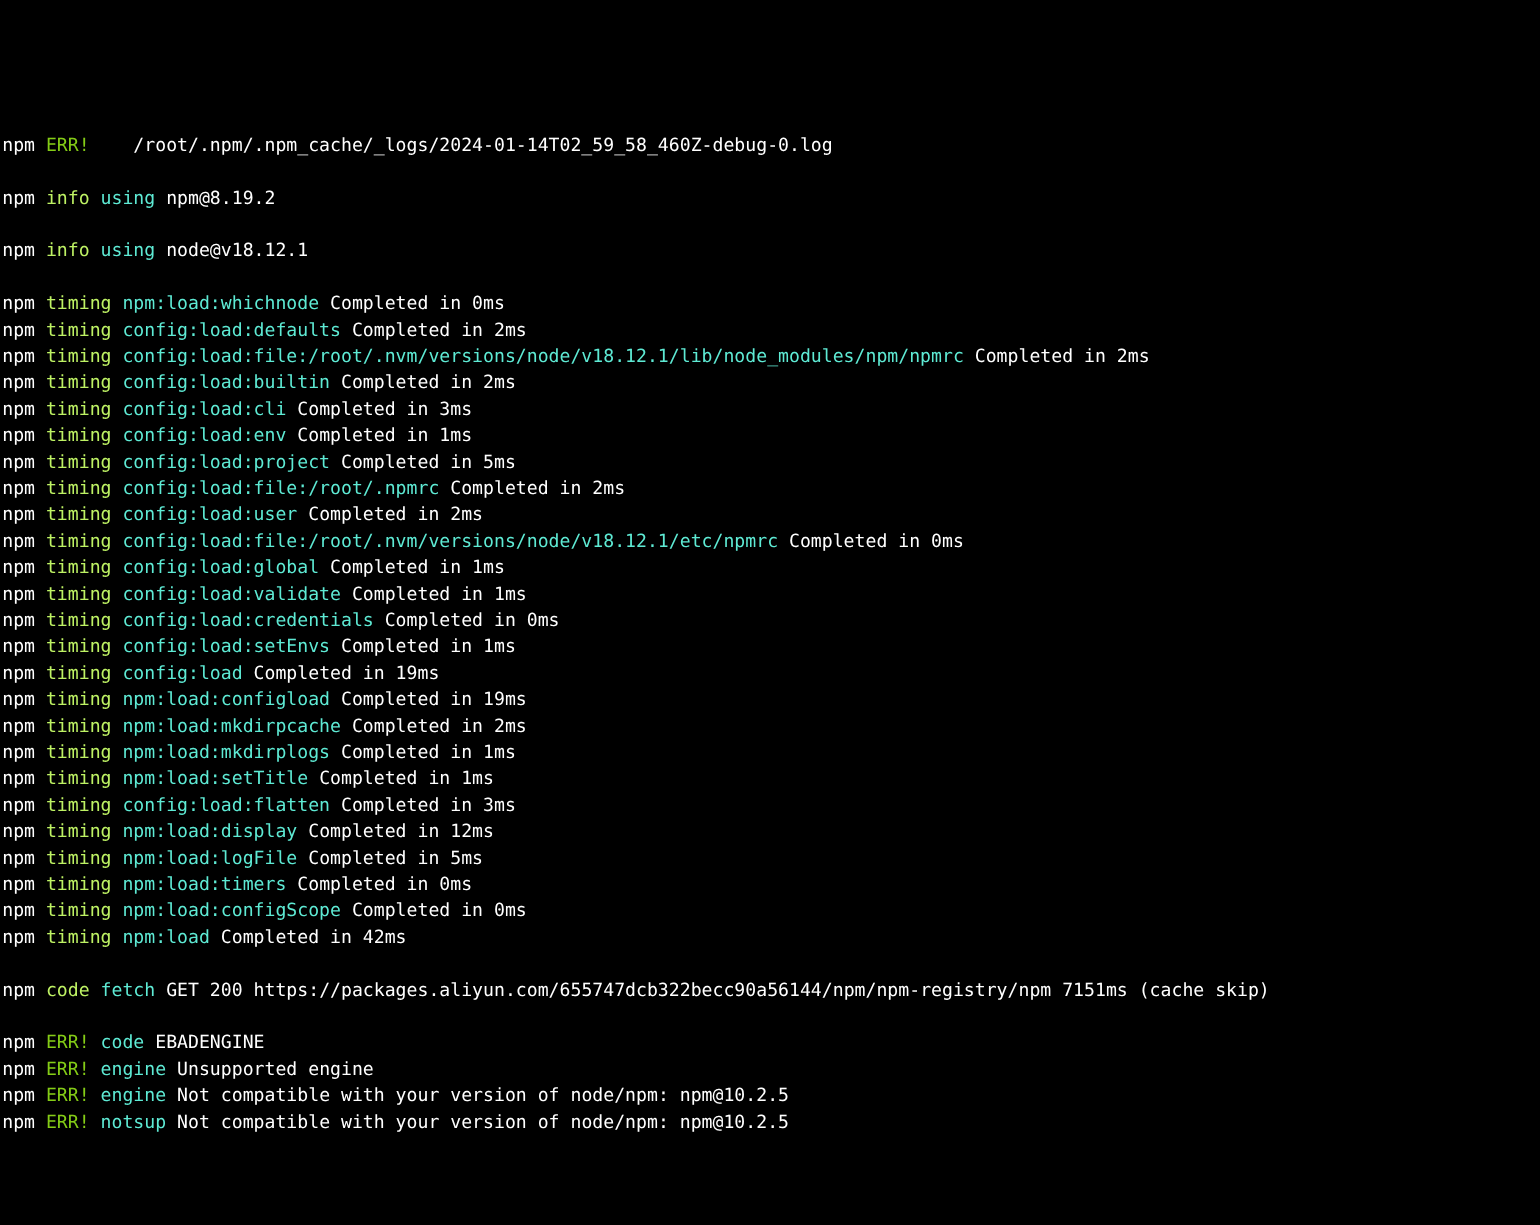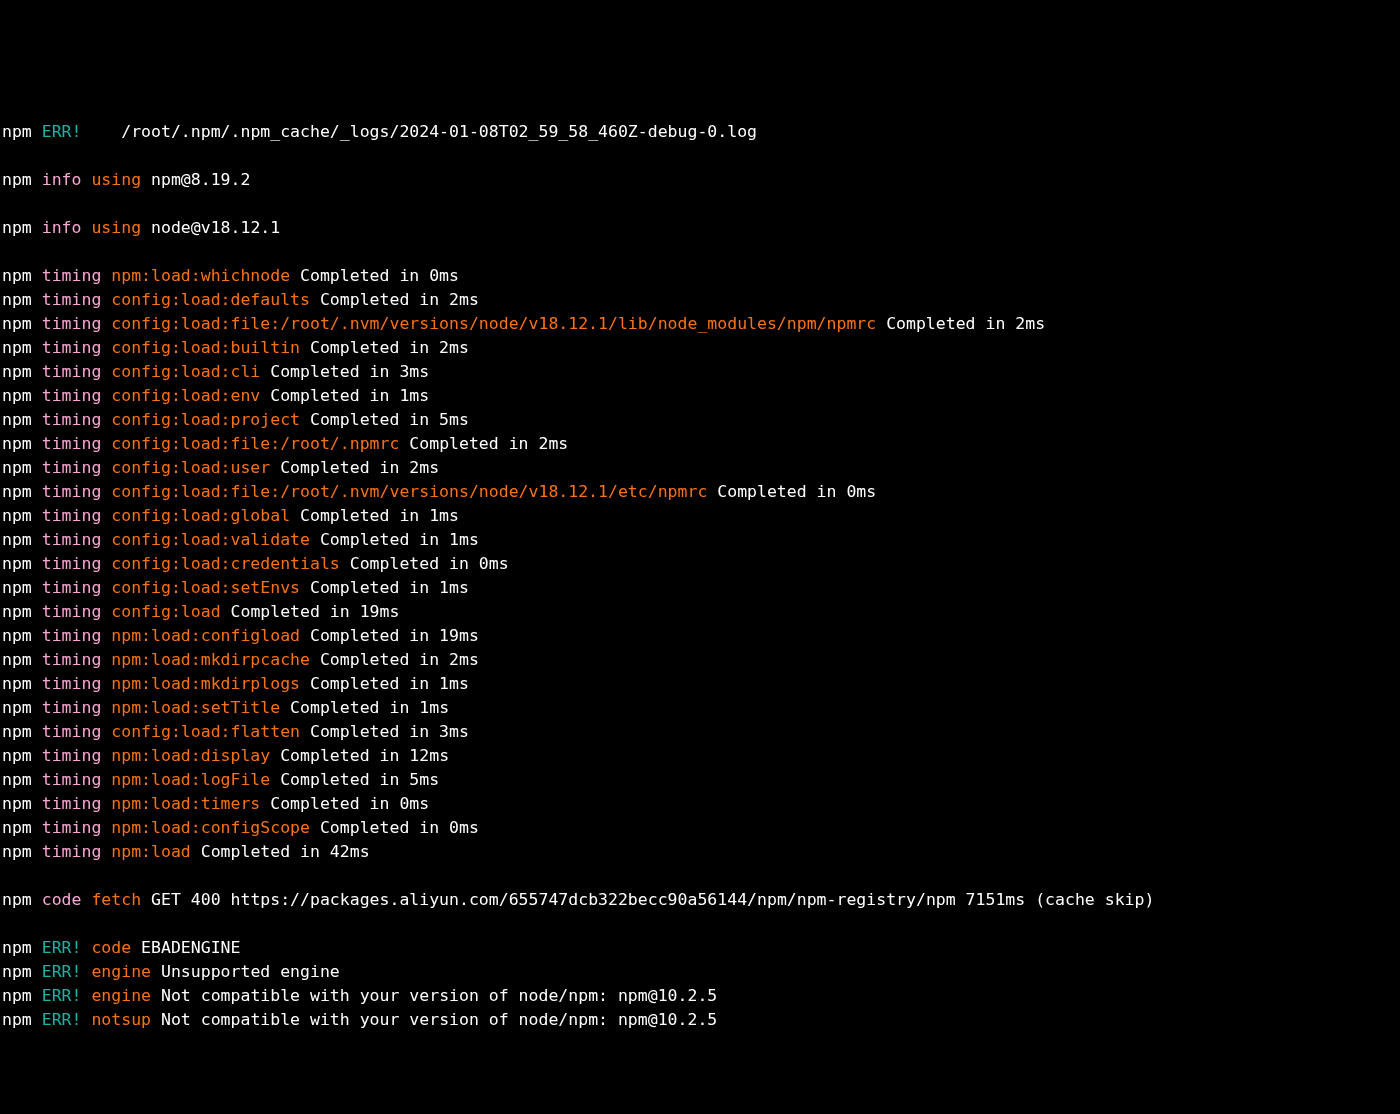--- a/index.html
+++ b/index.html
@@ -8,36 +8,36 @@
       color: #ffffff;
       font-family: 'Menlo', 'Monaco', 'Consolas', monospace;
       font-size: 16.5px;
       line-height: 24px;
       padding: 0;
       white-space: pre;
       overflow-x: auto;
     }
     .term { padding: 0 2px; }
     .white { color: #ffffff; }
-    .green { color: #f9a8d4; }
-    .magenta { color: #f97316; }
-    .red { color: #14b8a6; }
+    .green { color: #bef264; }
+    .magenta { color: #5eead4; }
+    .red { color: #84cc16; }
     .line { display: block; }
   </style>
 </head>
 <body>
 
 
 
 <div class="term">
-<span class="line"><span class="white">npm</span> <span class="red">ERR!</span><span class="white">    /root/.npm/.npm_cache/_logs/2024-01-08T02_59_58_460Z-debug-0.log</span></span>
+<span class="line"><span class="white">npm</span> <span class="red">ERR!</span><span class="white">    /root/.npm/.npm_cache/_logs/2024-01-14T02_59_58_460Z-debug-0.log</span></span>
 <span class="line"><span class="white">npm</span> <span class="green">info</span> <span class="magenta">using</span><span class="white"> npm@8.19.2</span></span>
 <span class="line"><span class="white">npm</span> <span class="green">info</span> <span class="magenta">using</span><span class="white"> node@v18.12.1</span></span>
 <div id="timing-block"><span class="line"><span class="white">npm</span> <span class="green">timing</span> <span class="magenta">npm:load:whichnode</span><span class="white"> Completed in 0ms</span></span><span class="line"><span class="white">npm</span> <span class="green">timing</span> <span class="magenta">config:load:defaults</span><span class="white"> Completed in 2ms</span></span><span class="line"><span class="white">npm</span> <span class="green">timing</span> <span class="magenta">config:load:file:/root/.nvm/versions/node/v18.12.1/lib/node_modules/npm/npmrc</span><span class="white"> Completed in 2ms</span></span><span class="line"><span class="white">npm</span> <span class="green">timing</span> <span class="magenta">config:load:builtin</span><span class="white"> Completed in 2ms</span></span><span class="line"><span class="white">npm</span> <span class="green">timing</span> <span class="magenta">config:load:cli</span><span class="white"> Completed in 3ms</span></span><span class="line"><span class="white">npm</span> <span class="green">timing</span> <span class="magenta">config:load:env</span><span class="white"> Completed in 1ms</span></span><span class="line"><span class="white">npm</span> <span class="green">timing</span> <span class="magenta">config:load:project</span><span class="white"> Completed in 5ms</span></span><span class="line"><span class="white">npm</span> <span class="green">timing</span> <span class="magenta">config:load:file:/root/.npmrc</span><span class="white"> Completed in 2ms</span></span><span class="line"><span class="white">npm</span> <span class="green">timing</span> <span class="magenta">config:load:user</span><span class="white"> Completed in 2ms</span></span><span class="line"><span class="white">npm</span> <span class="green">timing</span> <span class="magenta">config:load:file:/root/.nvm/versions/node/v18.12.1/etc/npmrc</span><span class="white"> Completed in 0ms</span></span><span class="line"><span class="white">npm</span> <span class="green">timing</span> <span class="magenta">config:load:global</span><span class="white"> Completed in 1ms</span></span><span class="line"><span class="white">npm</span> <span class="green">timing</span> <span class="magenta">config:load:validate</span><span class="white"> Completed in 1ms</span></span><span class="line"><span class="white">npm</span> <span class="green">timing</span> <span class="magenta">config:load:credentials</span><span class="white"> Completed in 0ms</span></span><span class="line"><span class="white">npm</span> <span class="green">timing</span> <span class="magenta">config:load:setEnvs</span><span class="white"> Completed in 1ms</span></span><span class="line"><span class="white">npm</span> <span class="green">timing</span> <span class="magenta">config:load</span><span class="white"> Completed in 19ms</span></span><span class="line"><span class="white">npm</span> <span class="green">timing</span> <span class="magenta">npm:load:configload</span><span class="white"> Completed in 19ms</span></span><span class="line"><span class="white">npm</span> <span class="green">timing</span> <span class="magenta">npm:load:mkdirpcache</span><span class="white"> Completed in 2ms</span></span><span class="line"><span class="white">npm</span> <span class="green">timing</span> <span class="magenta">npm:load:mkdirplogs</span><span class="white"> Completed in 1ms</span></span><span class="line"><span class="white">npm</span> <span class="green">timing</span> <span class="magenta">npm:load:setTitle</span><span class="white"> Completed in 1ms</span></span><span class="line"><span class="white">npm</span> <span class="green">timing</span> <span class="magenta">config:load:flatten</span><span class="white"> Completed in 3ms</span></span><span class="line"><span class="white">npm</span> <span class="green">timing</span> <span class="magenta">npm:load:display</span><span class="white"> Completed in 12ms</span></span><span class="line"><span class="white">npm</span> <span class="green">timing</span> <span class="magenta">npm:load:logFile</span><span class="white"> Completed in 5ms</span></span><span class="line"><span class="white">npm</span> <span class="green">timing</span> <span class="magenta">npm:load:timers</span><span class="white"> Completed in 0ms</span></span><span class="line"><span class="white">npm</span> <span class="green">timing</span> <span class="magenta">npm:load:configScope</span><span class="white"> Completed in 0ms</span></span><span class="line"><span class="white">npm</span> <span class="green">timing</span> <span class="magenta">npm:load</span><span class="white"> Completed in 42ms</span></span></div>
-<span class="line"><span class="white">npm</span> <span class="green">code</span> <span class="magenta">fetch</span><span class="white"> GET 400 https://packages.aliyun.com/655747dcb322becc90a56144/npm/npm-registry/npm 7151ms (cache skip)</span></span>
+<span class="line"><span class="white">npm</span> <span class="green">code</span> <span class="magenta">fetch</span><span class="white"> GET 200 https://packages.aliyun.com/655747dcb322becc90a56144/npm/npm-registry/npm 7151ms (cache skip)</span></span>
 <div id="err-block"><span class="line"><span class="white">npm</span> <span class="red">ERR!</span> <span class="magenta">code</span><span class="white"> EBADENGINE</span></span><span class="line"><span class="white">npm</span> <span class="red">ERR!</span> <span class="magenta">engine</span><span class="white"> Unsupported engine</span></span><span class="line"><span class="white">npm</span> <span class="red">ERR!</span> <span class="magenta">engine</span><span class="white"> Not compatible with your version of node/npm: npm@10.2.5</span></span><span class="line"><span class="white">npm</span> <span class="red">ERR!</span> <span class="magenta">notsup</span><span class="white"> Not compatible with your version of node/npm: npm@10.2.5</span></span></div>
 
 
 
 
 </div>
 
 
 
 

